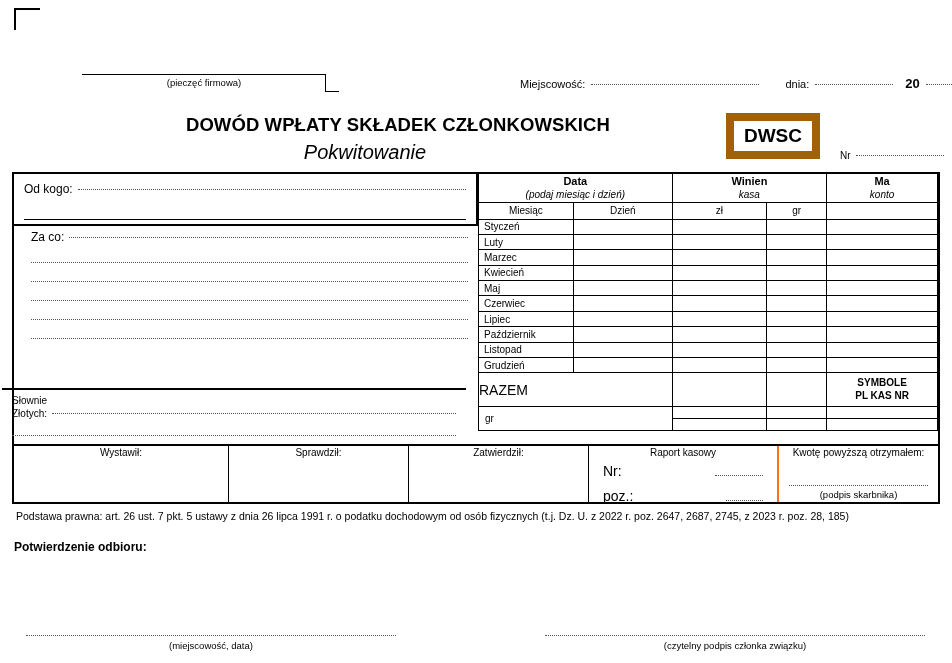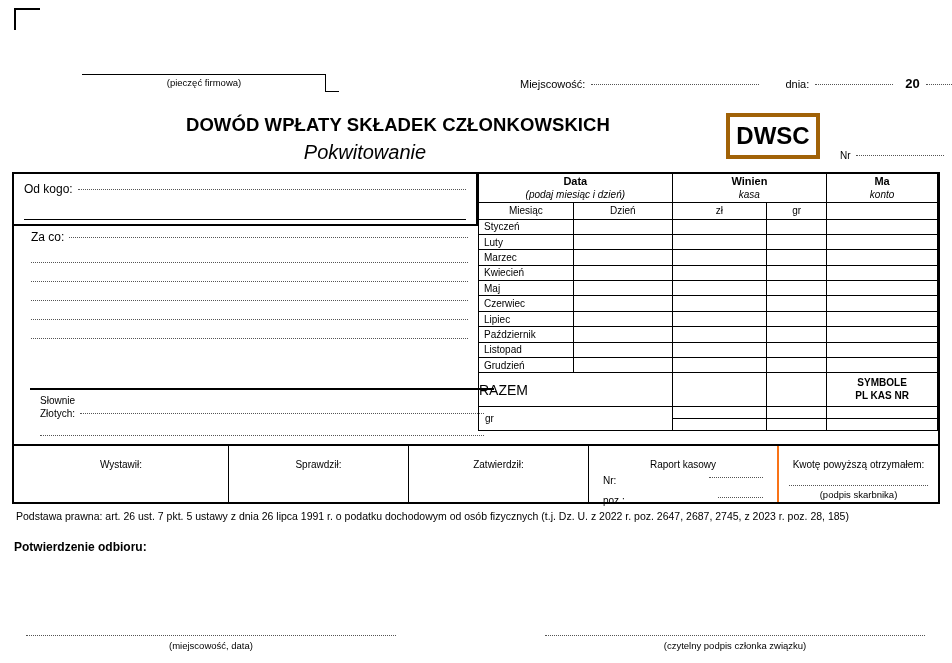--- a/index.html
+++ b/index.html
@@ -108,25 +108,25 @@
     font-style: italic;
   }
 
   
   .dwsc-box {
     position: absolute;
     left: 726px;
     top: 113px;
     width: 94px;
     height: 46px;
-    border: 4px solid #a16207;
+    border: 8px solid #a16207;
     display: flex;
     align-items: center;
     justify-content: center;
-    font-size: 24px;
+    font-size: 19px;
     font-weight: bold;
     box-sizing: border-box;
   }
   .nr-row {
     position: absolute;
     left: 840px;
     top: 150px;
     width: 104px;
     display: flex;
     align-items: baseline;
@@ -180,21 +180,21 @@
     padding: 10px 10px 0 17px;
   }
   .zaco .rule {
     border-bottom: 1px dotted #555;
     height: 0;
     margin-top: 18px;
   }
 
   .slownie {
     position: absolute;
-    left: 30px;
+    left: 2px;
     top: 388px;
     width: 464px;
     height: 56px;
     border-top: 2px solid #000;
     box-sizing: border-box;
     padding: 5px 10px 0 10px;
     font-size: 10px;
   }
   .slownie .r2 { display: flex; align-items: baseline; margin-top: 2px; }
   .slownie .r3 { border-bottom: 1px dotted #555; height: 0; margin-top: 16px; }
@@ -273,32 +273,32 @@
   }
   .sigcell {
     border-right: 1px solid #000;
     box-sizing: border-box;
     position: relative;
     font-size: 10px;
   }
   .sigcell:last-child { border-right: none; }
   .sigcell .cap {
     text-align: center;
-    padding-top: 13px;
+    padding-top: 1px;
   }
   .sg1 { width: 215px; }
   .sg2 { width: 180px; }
   .sg3 { width: 180px; }
   .sg4 { width: 190px; border-right: 2px solid #f97316; }
   .sg5 { width: 159px; }
 
   .rk-line {
     display: flex;
-    align-items: center;
-    font-size: 10px;
+    align-items: flex-end;
+    font-size: 14px;
     margin: 5px 14px 0 14px;
     gap: 44px;
   }
   .kwota-rule {
     position: absolute;
     left: 10px;
     right: 10px;
     bottom: 16px;
     border-bottom: 1px dotted #555;
   }

